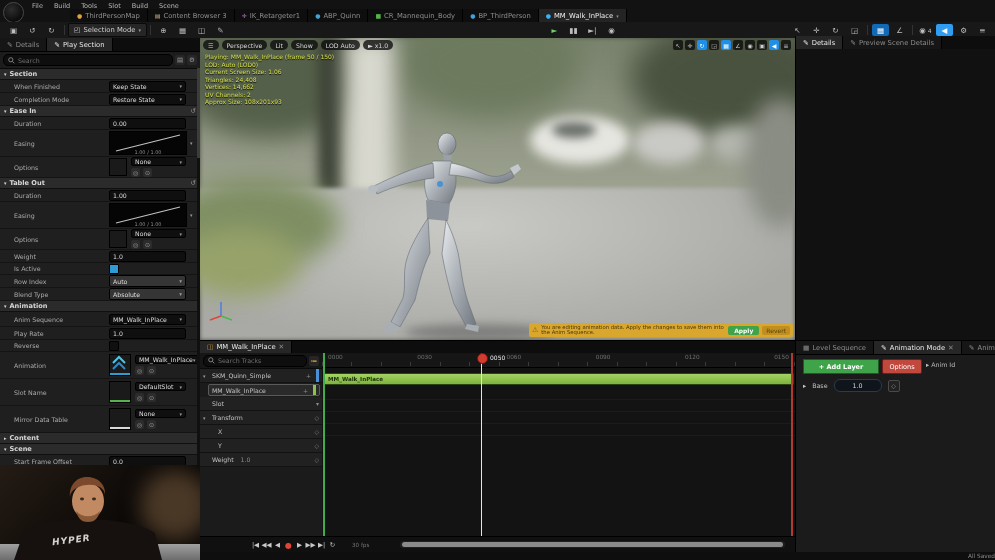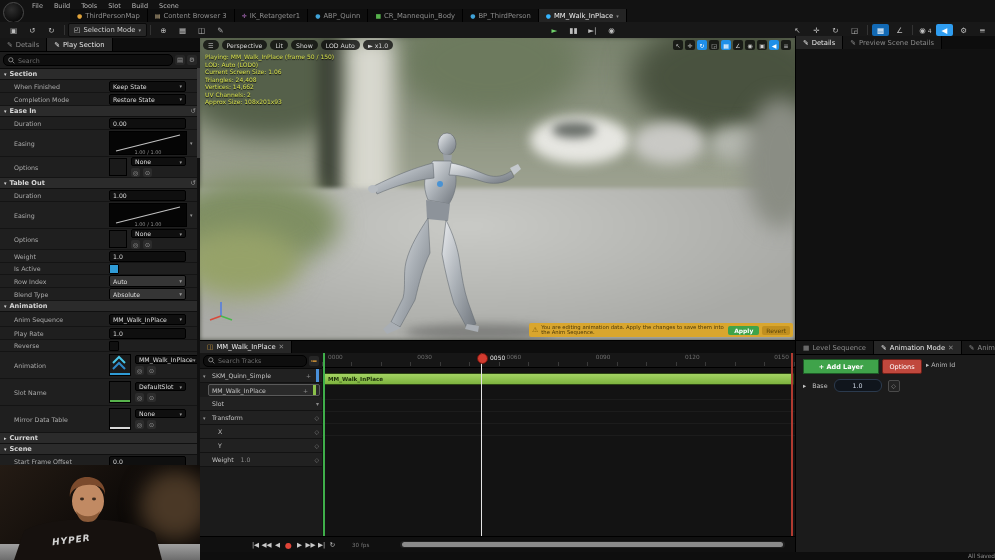--- a/index.html
+++ b/index.html
@@ -406,21 +406,21 @@
           </div>
         <div class="miniicons">
             <div class="mico">◎</div>
             <div class="mico">⊙</div>
           </div>
       </div>
     </div>
 
     <div class="sec">
         <span style="font-size:5px">▸</span>
-        <span>Current</span>
+        <span>Content</span>
       </div>
     <div class="sec">
         <span style="font-size:5px">▾</span>
         <span>Scene</span>
       </div>
     <div class="prow" style="height:12px">
       <div class="plabel">Start Frame Offset</div>
       <div class="pfield">
           <span>0.0</span>
         </div>

